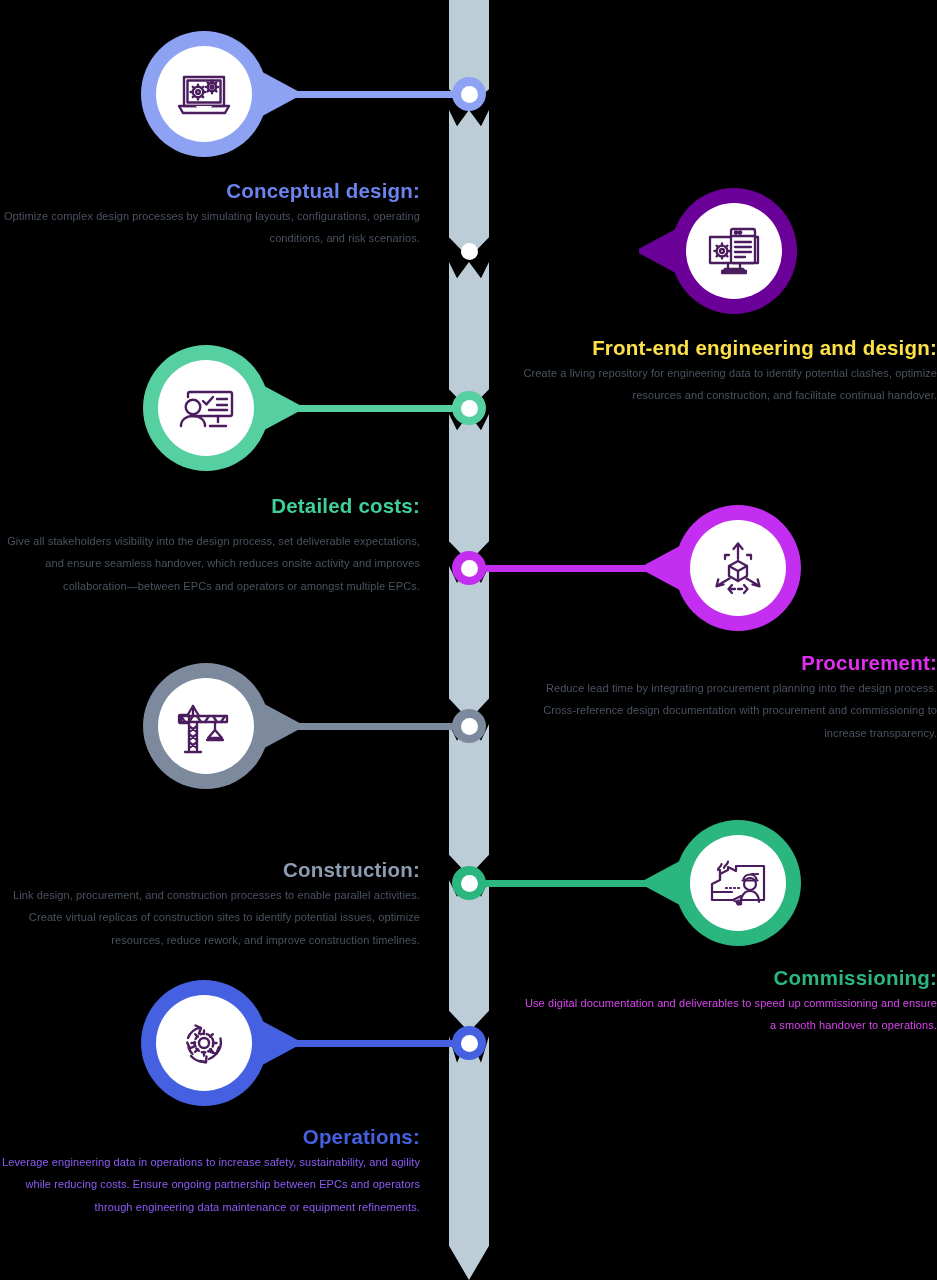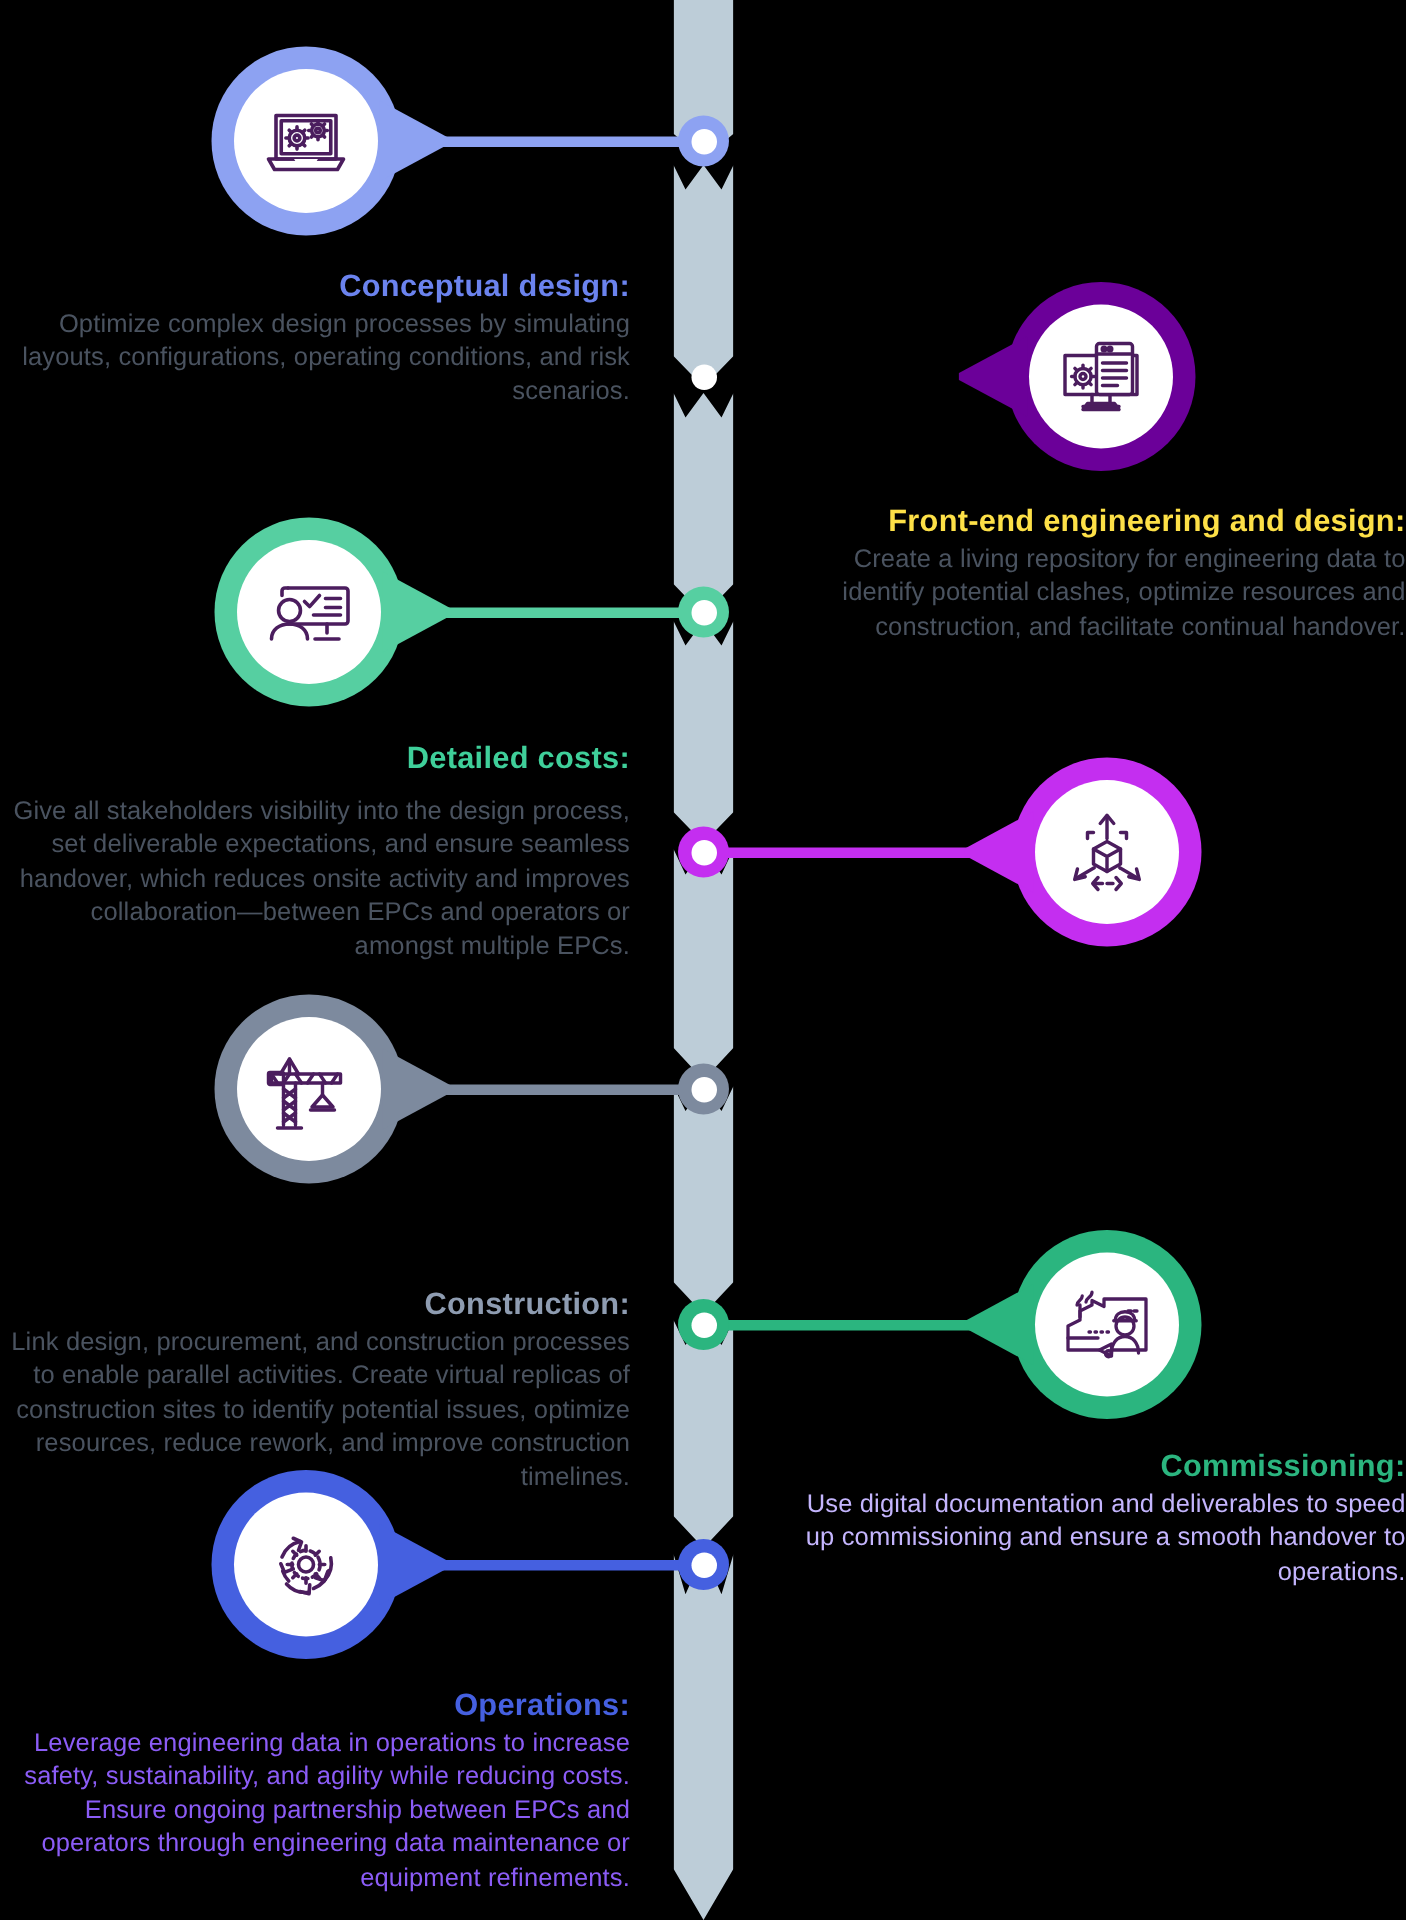--- a/index.html
+++ b/index.html
@@ -25,21 +25,21 @@
   .badge .inner{width:96px;height:96px;border-radius:50%;background:#fff;
          display:flex;align-items:center;justify-content:center;}
   
   .tab{position:absolute;top:50%;width:46px;height:54px;margin-top:-27px;}
   .tab.right{left:112px;clip-path:polygon(0% 0%, 100% 46%, 100% 54%, 0% 100%);}
   .tab.left{right:112px;clip-path:polygon(100% 0%, 0% 46%, 0% 54%, 100% 100%);}
 
   
   .block{position:absolute;text-align:right;}
   .block h3{margin:0 0 2px 0;font-size:20.5px;font-weight:bold;letter-spacing:.2px;}
-  .block p{margin:0;font-size:17px;line-height:22.4px;color:#4a5360;
+  .block p{margin:0;font-size:11px;line-height:22.4px;color:#4a5360;
            letter-spacing:.1px;}
   .left-block{left:0;width:420px;}
   .right-block{left:517px;width:420px;}
 
   svg{display:block;}
 </style>
 </head>
 <body>
 
 <div id="stage">
@@ -219,29 +219,33 @@
   <div class="block right-block" style="top:336px;">
     <h3 style="color: #fde047;">Front-end engineering and design:</h3>
     <p style="color: rgb(74, 83, 96);">Create a living repository for engineering data to identify potential clashes, optimize resources and construction, and facilitate continual handover.</p>
   </div>
 
   <div class="block left-block" style="top:494px;">
     <h3 style="color: rgb(63, 207, 154);">Detailed costs:</h3>
     <p style="color: rgb(74, 83, 96); margin-top: 12px;">Give all stakeholders visibility into the design process, set deliverable expectations, and ensure seamless handover, which reduces onsite activity and improves collaboration—between EPCs and operators or amongst multiple EPCs.</p>
   </div>
 
+  <div class="block right-block" style="top:651px;">
+    <h3 style="color: rgb(224, 46, 240);">Procurement:</h3>
+    <p style="color: rgb(74, 83, 96);">Reduce lead time by integrating procurement planning into the design process. Cross-reference design documentation with procurement and commissioning to increase transparency.</p>
+  </div>
 
   <div class="block left-block" style="top:810px;">
     <h3 style="color: rgb(142, 156, 177); margin-top: 48px;">Construction:</h3>
     <p style="color: rgb(74, 83, 96);">Link design, procurement, and construction processes to enable parallel activities. Create virtual replicas of construction sites to identify potential issues, optimize resources, reduce rework, and improve construction timelines.</p>
   </div>
 
   <div class="block right-block" style="top:966px;">
     <h3 style="color: rgb(43, 181, 127);">Commissioning:</h3>
-    <p style="color: #c4b5fd;">Use digital documentation and deliverables to speed up commissioning and ensure a smooth handover to operations.</p>
+    <p style="color: #d946ef;">Use digital documentation and deliverables to speed up commissioning and ensure a smooth handover to operations.</p>
   </div>
 
   <div class="block left-block" style="top:1125px;">
     <h3 style="color: rgb(69, 96, 224);">Operations:</h3>
     <p style="color: #8b5cf6;">Leverage engineering data in operations to increase safety, sustainability, and agility while reducing costs. Ensure ongoing partnership between EPCs and operators through engineering data maintenance or equipment refinements.</p>
   </div>
 
 </div>
 
 </body></html>

